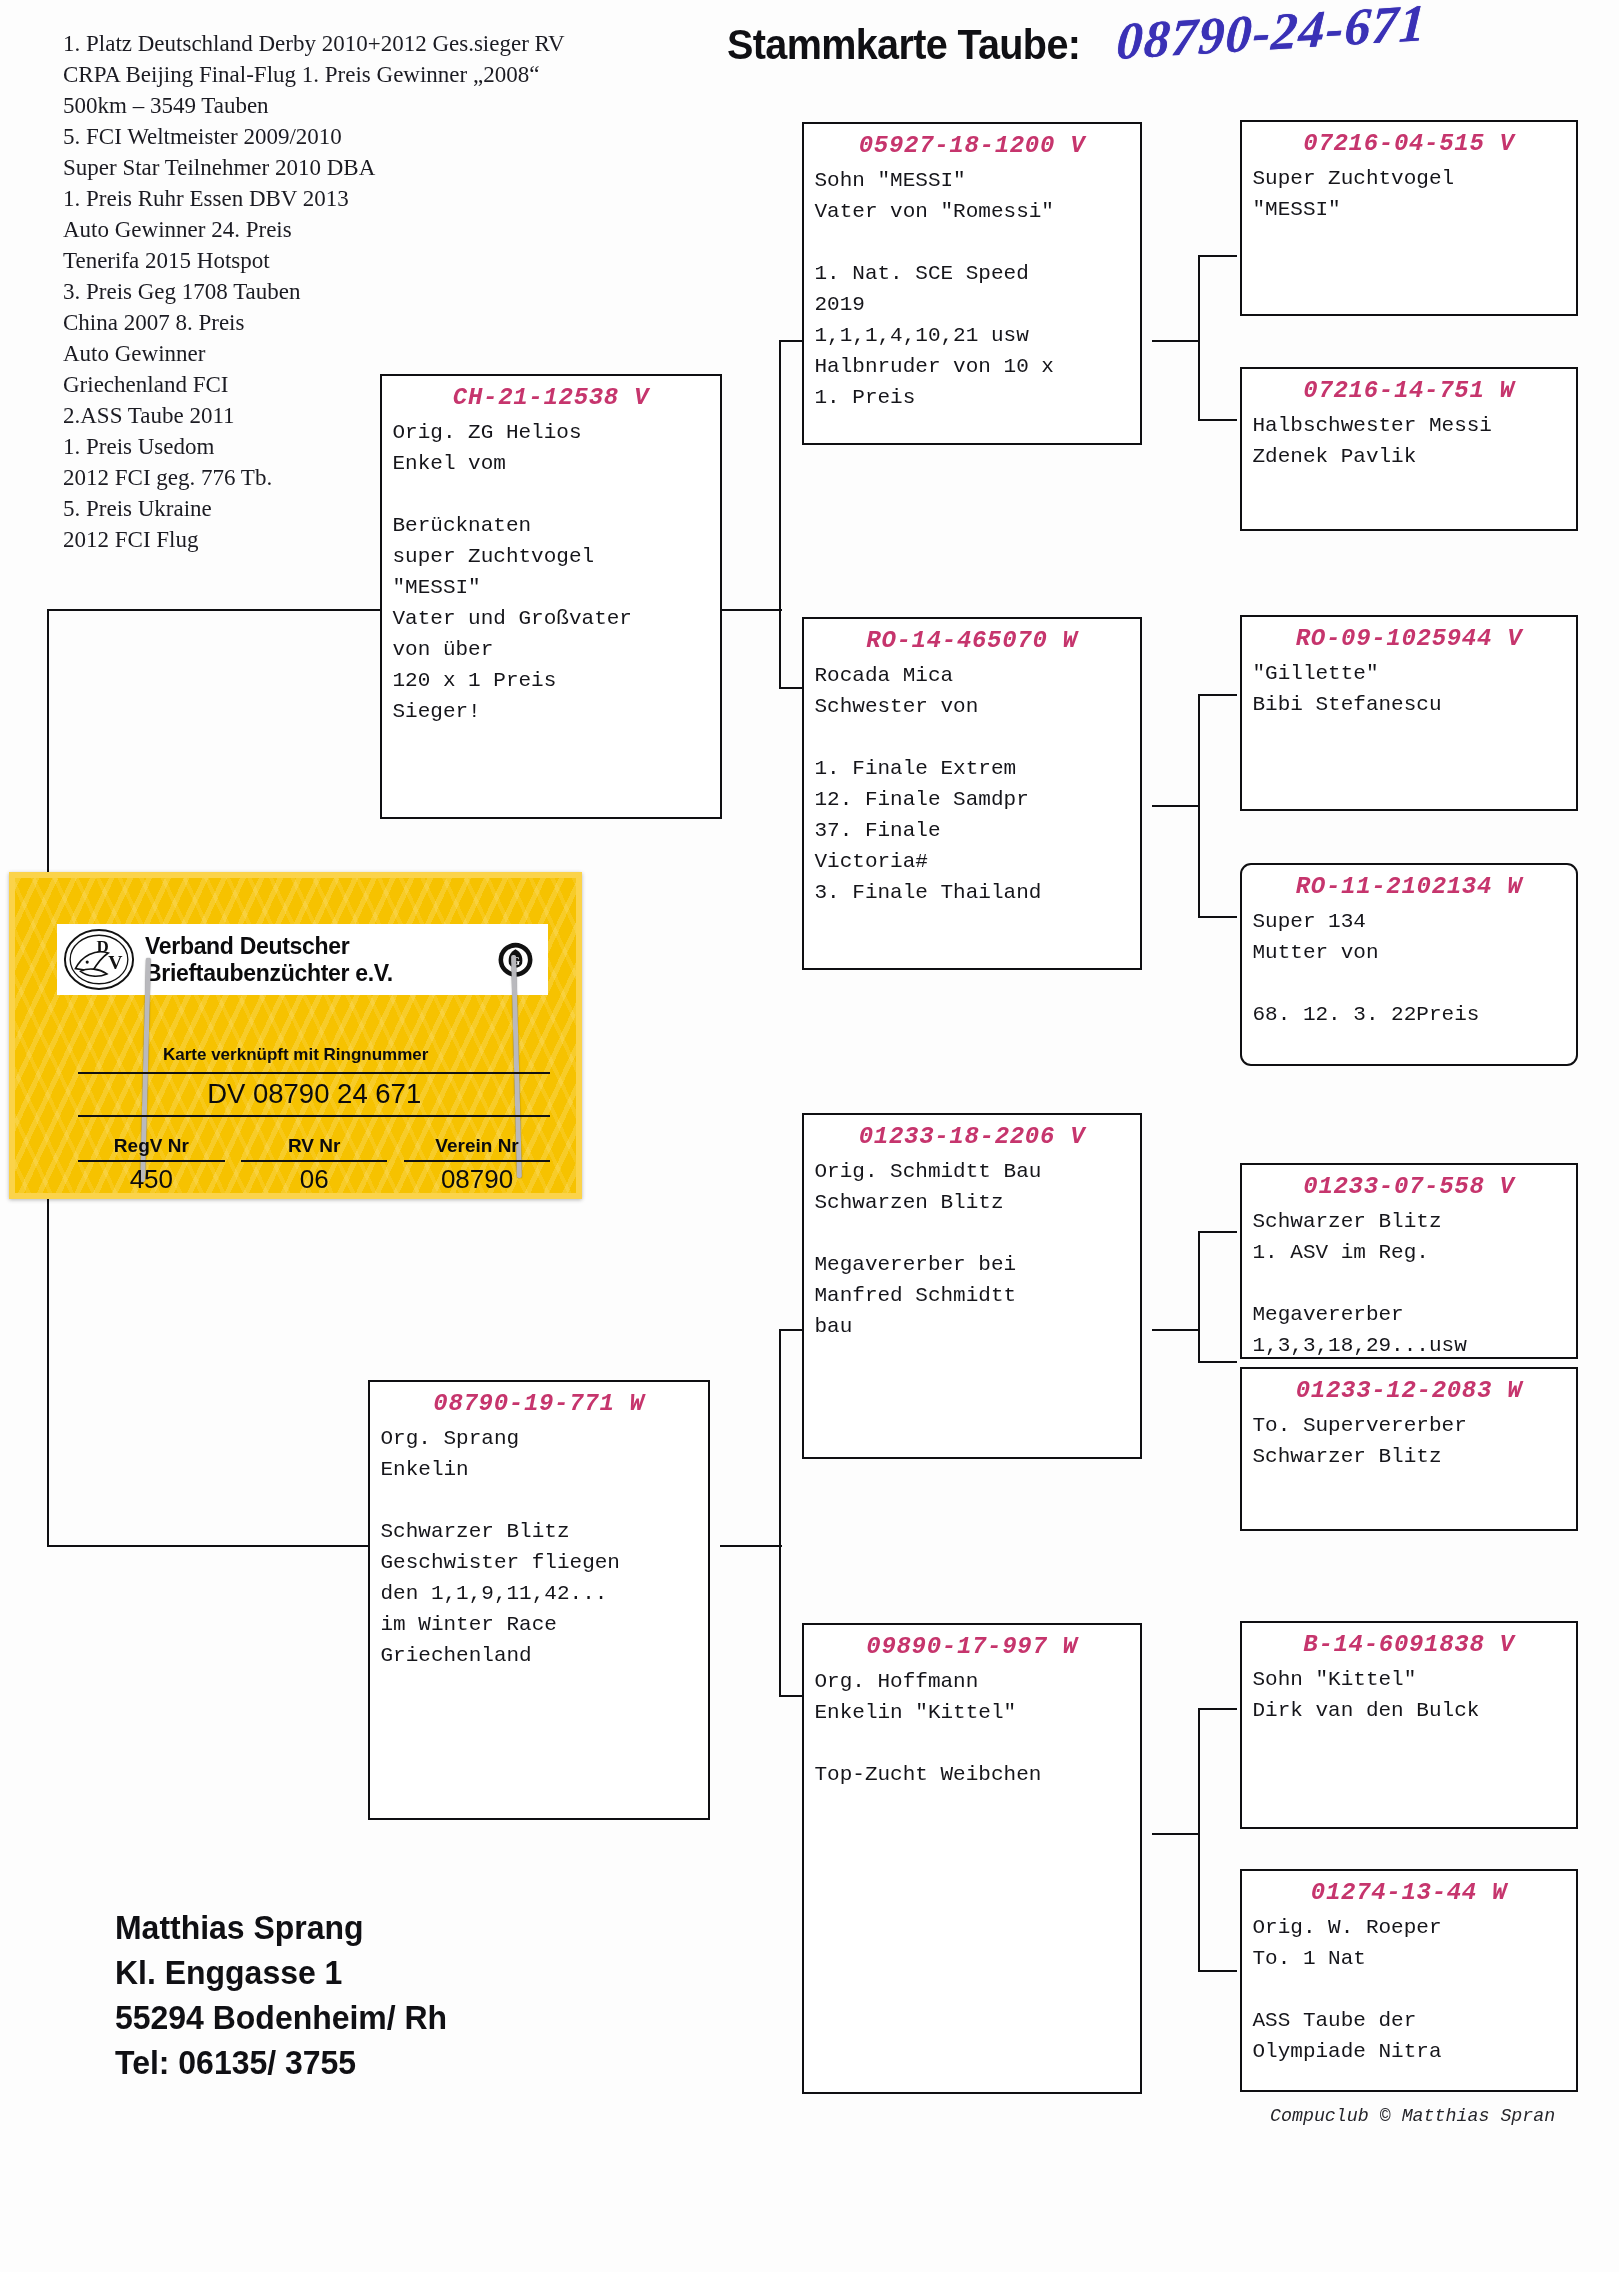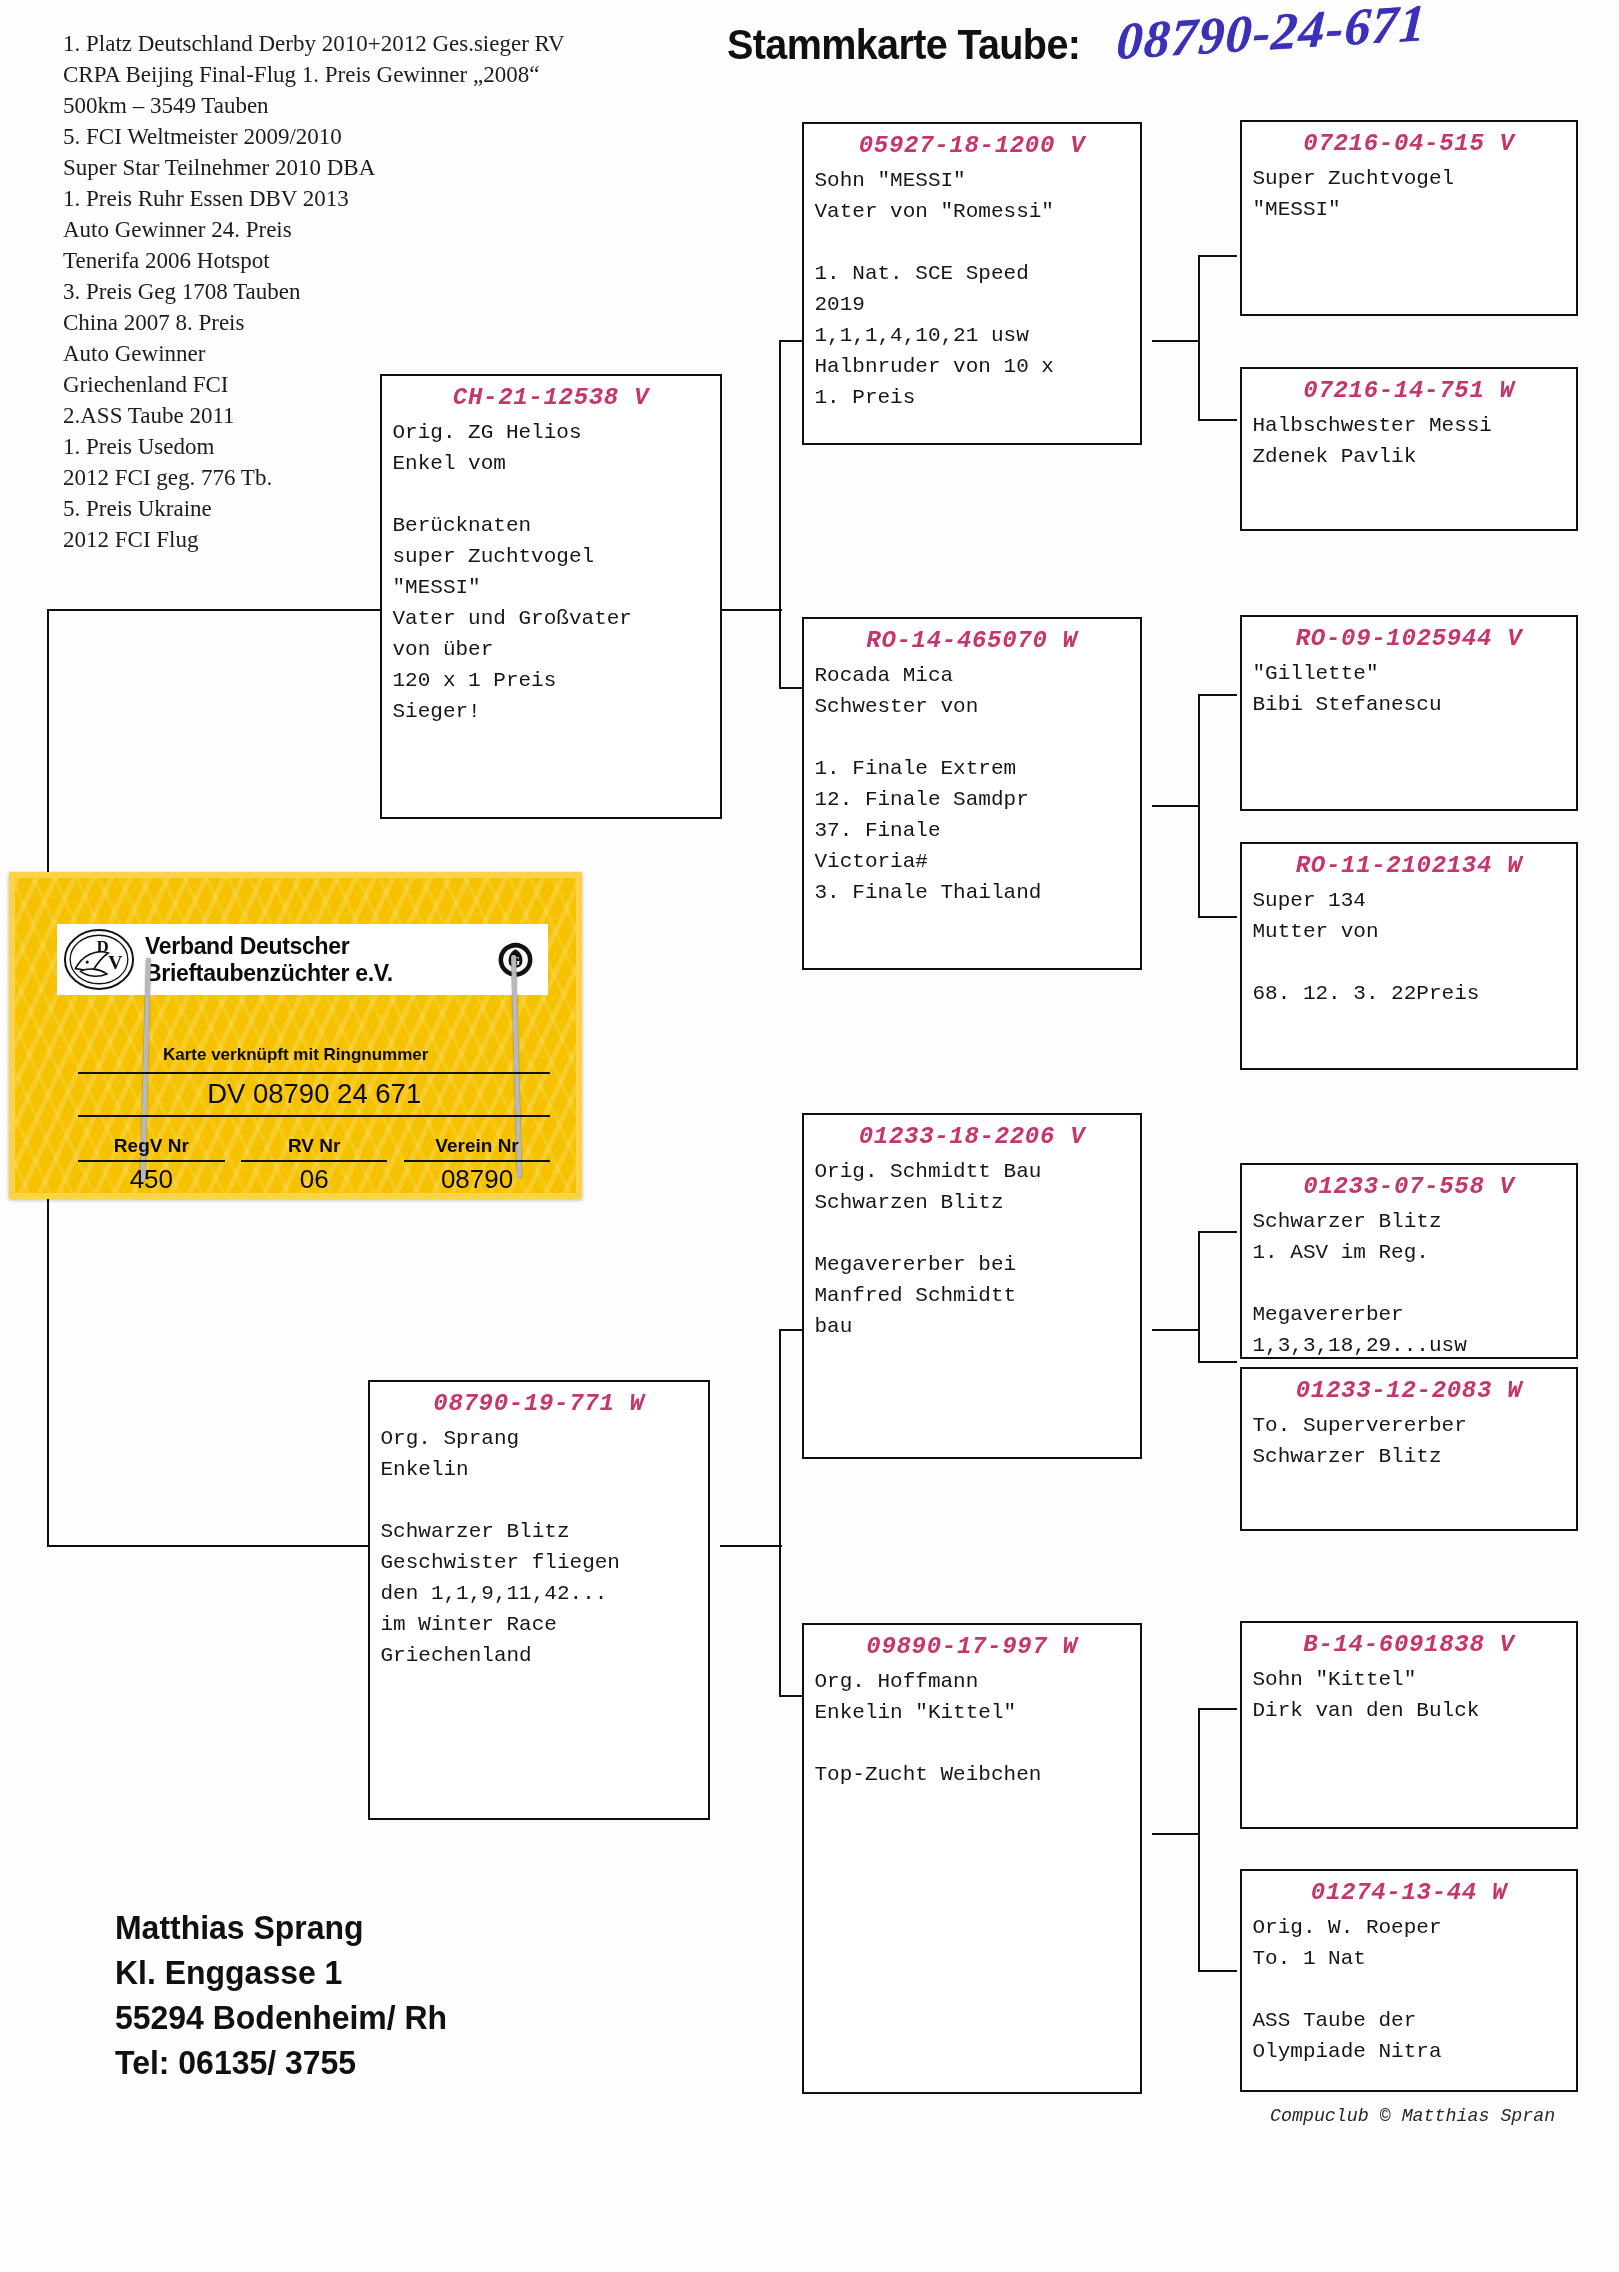--- a/index.html
+++ b/index.html
@@ -133,21 +133,21 @@
 <div class="page">
 
   <div id="palmares">
     <div>1. Platz Deutschland Derby 2010+2012 Ges.sieger RV</div>
     <div>CRPA Beijing Final-Flug 1. Preis Gewinner „2008“</div>
     <div>500km – 3549 Tauben</div>
     <div>5. FCI Weltmeister 2009/2010</div>
     <div>Super Star Teilnehmer 2010 DBA</div>
     <div>1. Preis Ruhr Essen DBV 2013</div>
     <div>Auto Gewinner 24. Preis</div>
-    <div>Tenerifa 2006  Hotspot</div>
+    <div>Tenerifa 2015  Hotspot</div>
     <div>3. Preis Geg 1708 Tauben</div>
     <div>China 2007 8. Preis</div>
     <div>Auto Gewinner</div>
     <div>Griechenland FCI</div>
     <div>2.ASS Taube 2011</div>
     <div>1. Preis Usedom</div>
     <div>2012 FCI geg. 776 Tb.</div>
     <div>5. Preis Ukraine</div>
     <div>2012 FCI Flug</div>
   </div>
@@ -270,21 +270,21 @@
     <div class="lines">Halbschwester Messi
 Zdenek Pavlik</div>
   </div>
 
   <div class="box" style="left:1240px;top:615px;width:338px;height:196px;">
     <span class="ring">RO-09-1025944 V</span>
     <div class="lines">"Gillette"
 Bibi Stefanescu</div>
   </div>
 
-  <div class="box" style="left:1240px;top:842px;width:338px;height:228px;">
+  <div class="box" style="left:1240px;top:863px;width:338px;height:203px;border-radius:11px;">
     <span class="ring">RO-11-2102134 W</span>
     <div class="lines">Super 134
 Mutter von
 
 68. 12. 3. 22Preis</div>
   </div>
 
   <div class="box" style="left:1240px;top:1163px;width:338px;height:196px;">
     <span class="ring">01233-07-558 V</span>
     <div class="lines">Schwarzer Blitz

